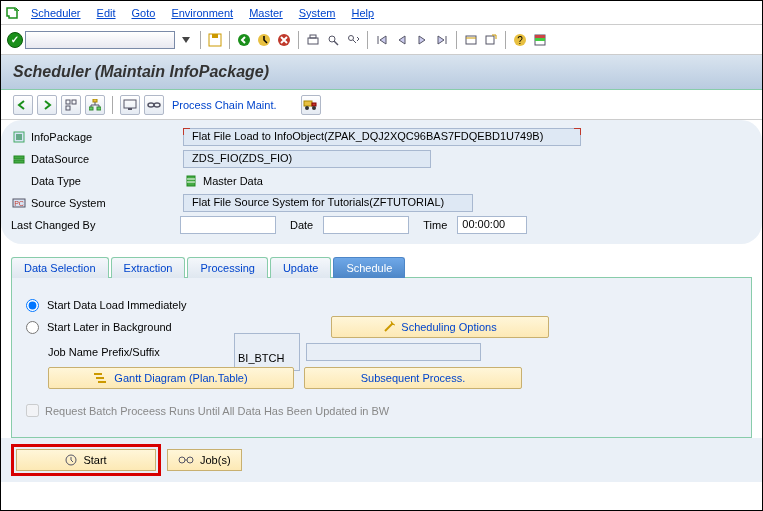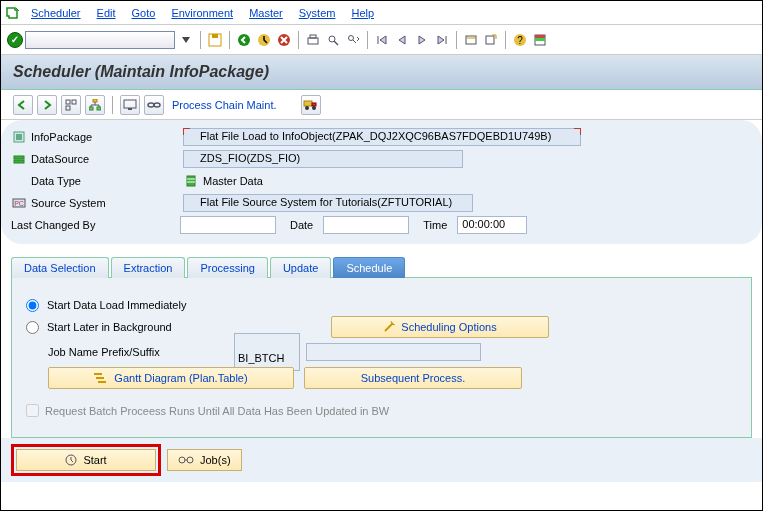--- a/index.html
+++ b/index.html
@@ -23,26 +23,26 @@
   
   .toolbar2 { display:flex; align-items:center; padding:0 12px; gap:4px; border-bottom:1px solid #ccc; height:30px; }
   .tb2-btn { width:20px; height:20px; display:inline-flex; align-items:center; justify-content:center; border:1px solid #b0b8c8; background:linear-gradient(#fff,#e4eaf2); border-radius:2px; }
   .tb2-text { color:#0044cc; padding:2px 4px; cursor:pointer; }
   
   
   .form-area { padding: 6px 10px 8px 10px; background:#eaf0f7;border-radius:21px; }
   .form-row { display:flex; align-items:center; height:22px; }
   .form-icon { width:16px; height:16px; display:inline-flex; align-items:center; justify-content:center; margin-right:4px; }
   .form-label { width: 152px; }
-  .form-value { flex:0 0 auto; height:18px; padding:1px 16px; background:#dee8f4; border:1px solid #a8b8d0; position:relative; }
+  .form-value { flex:0 0 auto; height:18px; padding:1px 8px; background:#dee8f4; border:1px solid #a8b8d0; position:relative; }
   .form-value.cornered::before, .form-value.cornered::after { content:''; position:absolute; width:6px; height:6px; border:1px solid #c0392b; }
   .form-value.cornered::before { top:-1px; left:-1px; border-right:none; border-bottom:none; }
   .form-value.cornered::after { top:-1px; right:-1px; border-left:none; border-bottom:none; }
   .form-value-wide { width: 398px; }
-  .form-value-med { width: 280px; }
+  .form-value-med { width: 248px; }
   .form-input { height:18px; padding:1px 4px; background:#fff; border:1px solid #a8b8d0; }
   .label2 { padding: 0 10px 0 14px; }
   
   
   .tab-region { margin: 12px 10px 0 10px; }
   .tab-strip { display:flex; border-bottom:1px solid #8ca; }
   .tab { padding:4px 12px; background:linear-gradient(#f4f7fb,#dfe7f0); border:1px solid #8ca; border-bottom:none; margin-right:2px; border-radius:3px 3px 0 0; color:#0044cc; cursor:pointer; position:relative; top:1px; }
   .tab.active { background:linear-gradient(#6fa8e8,#4d86c7); color:#fff; border-color:#4d86c7; }
   .tab-body { border:1px solid #8ca; border-top:none; padding:16px 14px; background:#ecf1f8; min-height:160px; }
   

